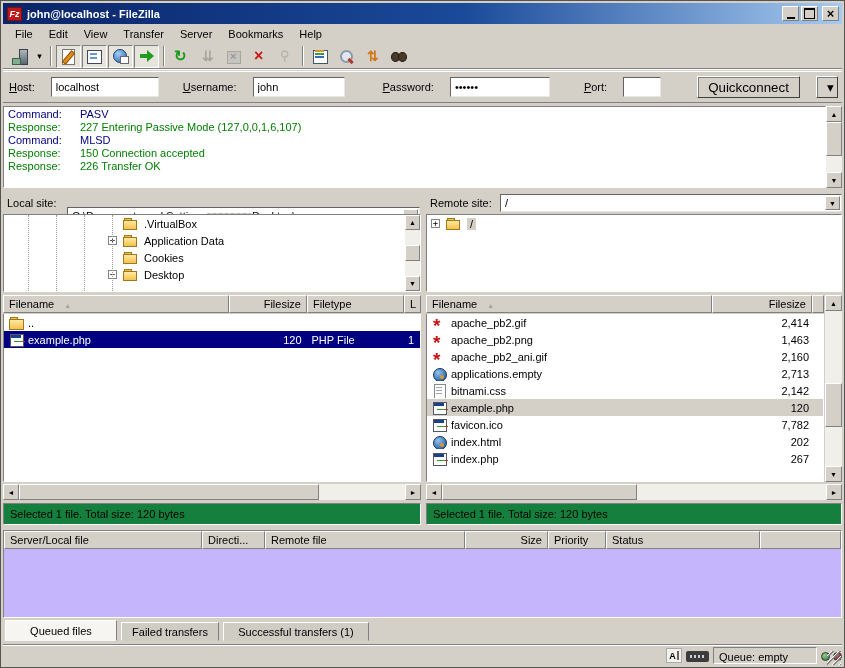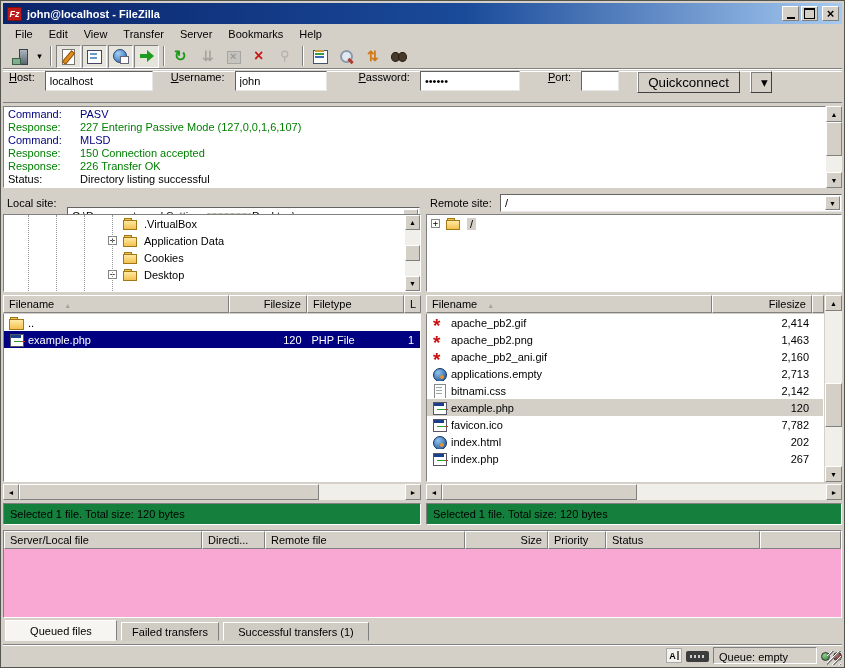--- a/index.html
+++ b/index.html
@@ -61,21 +61,21 @@
      box-shadow:0 3px 0 #3a6abf,0 -3px 0 #c99a2e}
   .ic-compare::before{content:"";position:absolute;left:2px;top:2px;width:9px;height:9px;border-radius:50%;
      border:2px solid #8a99a8;background:#dfe8f0}
   .ic-compare::after{content:"";position:absolute;left:11px;top:10px;width:3px;height:6px;background:#b23a2a;transform:rotate(-45deg)}
   .ic-sync::before{content:"⇅";position:absolute;left:3px;top:0;font-size:14px;font-weight:bold;color:#d07818}
   .ic-find::before{content:"";position:absolute;left:1px;top:4px;width:7px;height:8px;border-radius:50%;background:#4a3828;border:1px solid #241a10}
   .ic-find::after{content:"";position:absolute;left:8px;top:4px;width:7px;height:8px;border-radius:50%;background:#4a3828;border:1px solid #241a10}
 
   
   .qcbar{left:2px;top:70px;width:839px;height:32px;border-bottom:1px solid #808080;
-     box-shadow:0 1px 0 #fff inset;display:flex;align-items:flex-start;padding-left:6px;gap:10px}
+     box-shadow:0 1px 0 #fff inset;display:flex;align-items:center;padding-left:6px;gap:16px}
   .qcbar label{display:inline-block}
   .qcbar label::first-letter{text-decoration:underline}
   .field{height:20px;border:1px solid;border-color:#636363 #e6e6e6 #e6e6e6 #636363;background:#fff;
      padding:3px 4px;font-family:"Liberation Sans",sans-serif;font-size:11px}
   .qcbtn{height:22px;padding:3px 10px;border:1px solid;border-color:#fff #404040 #404040 #fff;
      background:#d4d0c8;box-shadow:1px 1px 0 #808080 inset ,-1px -1px 0 #d4d0c8 inset}
   .qcbtn span::first-letter{text-decoration:underline}
   .qcdd{width:16px;height:22px}
 
   
@@ -142,21 +142,21 @@
       background:repeating-linear-gradient(#9aa 0 1px,transparent 1px 3px)}
   [data-icon="php"]::before,[data-icon="ico"]::before{content:"";position:absolute;left:1px;top:1px;width:12px;height:11px;
       background:#fff;border:1px solid #556}
   [data-icon="php"]::after,[data-icon="ico"]::after{content:"";position:absolute;left:2px;top:2px;width:10px;height:3px;
       background:#1a3f8f;box-shadow:2px 5px 0 -1px #2aa02a,5px 5px 0 -1px #cc3333}
 
   .statusline{border:1px solid;border-color:#808080 #fff #fff #808080;background:#15803d;
       display:flex;align-items:center;padding:0 6px}
 
   
-  .queuewrap{border:1px solid;border-color:#808080 #fff #fff #808080;background:#f9a8d4}
+  .queuewrap{border:1px solid;border-color:#808080 #fff #fff #808080;background:#c4b5fd}
   
   .tab{position:absolute;display:flex;align-items:center;justify-content:center;
       border:1px solid;border-color:#fff #808080 transparent #fff;background:#cfccc4;padding:0 10px}
   .tab.active{background:#f6f5f2;font-weight:normal}
   
   .statusbar{left:2px;top:643px;width:839px;height:22px;border-top:1px solid #808080;box-shadow:0 1px 0 #fff inset;
       display:flex;align-items:center}
   .sb-dtype{position:absolute;left:663px;top:3px;width:16px;height:15px;border:1px solid #aaa;background:#f4f2ec;
       font-size:9px;font-weight:bold;display:flex;align-items:center;justify-content:center}
   .sb-dtype::after{content:"";width:2px;height:9px;background:#666;margin-left:1px}
@@ -249,21 +249,21 @@
 
   <div class="abs qcbar">
     <label>Host:</label>
     <input class="field" style="width: 108px;" value="localhost">
     <label style="margin-left:8px">Username:</label>
     <input class="field" style="width: 92px;" value="john">
     <label style="margin-left:22px">Password:</label>
     <input class="field" style="width: 100px;" value="••••••">
     <label style="margin-left:18px">Port:</label>
     <input class="field" style="width: 38px;" value="">
-    <button class="qcbtn" style="margin-left:8px">
+    <button class="qcbtn" style="margin-left:20px">
       <span>Quickconnect</span>
     </button>
     <button class="qcbtn qcdd"><span>▾</span></button>
   </div>
 
   <div class="abs log">
     <div class="logline">
         <span class="loglabel" data-type="command">Command:</span>
         <span data-type="command">PASV</span>
       </div>
@@ -276,24 +276,20 @@
         <span data-type="command">MLSD</span>
       </div>
     <div class="logline">
         <span class="loglabel" data-type="response">Response:</span>
         <span data-type="response">150 Connection accepted</span>
       </div>
     <div class="logline">
         <span class="loglabel" data-type="response">Response:</span>
         <span data-type="response">226 Transfer OK</span>
       </div>
-    <div class="logline">
-        <span class="loglabel" data-type="status">Status:</span>
-        <span data-type="status">Directory listing successful</span>
-      </div>
   </div>
   <div class="abs sb-v" style="left:825px;top:105px;width:16px;height:82px">
     <span class="sbtn up" style="left:0;top:0;width:16px;height:16px"></span>
     <span class="thumb" style="left:0;top:16px;width:16px;height:34px"></span>
     <span class="sbtn dn" style="left:0;top:66px;width:16px;height:16px"></span>
   </div>
 
   <div class="abs siterow-label" style="left:2px;top:193px;width:62px">
     <span>Local site:</span>
   </div>

